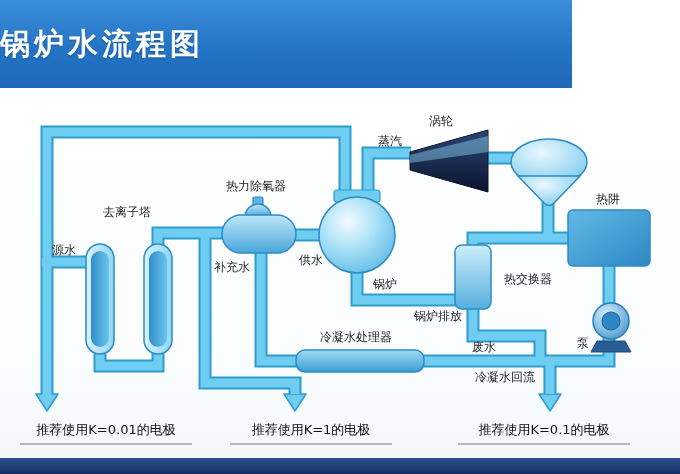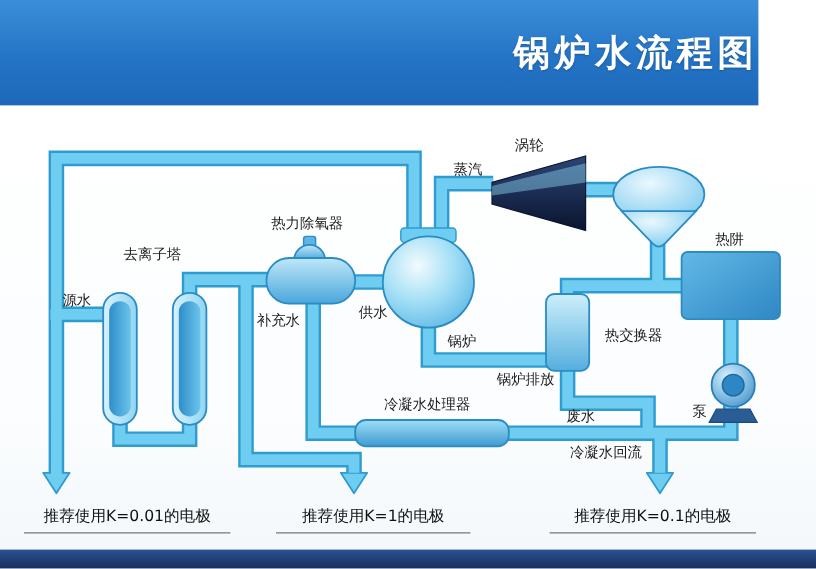--- a/index.html
+++ b/index.html
@@ -1,20 +1,20 @@
 <!DOCTYPE html>
 <html><head>
 <meta charset="utf-8">
 <style>
   html,body{margin:0;padding:0;background:#ffffff;}
   .page{position:relative;width:680px;height:474px;overflow:hidden;background:#ffffff;
         font-family:"DejaVu Sans",sans-serif;}
-  .header{position:absolute;top:0;left:0;width:632px;height:88px;
+  .header{position:absolute;top:0;left:0;width:572px;height:88px;
           background:linear-gradient(180deg,#3b8ed8 0%,#2474c6 55%,#1e68b8 100%);
-          display:flex;align-items:center;justify-content:flex-end;}
+          display:flex;align-items:center;justify-content:flex-start;}
   .title{margin:0;font-size:30px;font-weight:bold;color:#ffffff;letter-spacing:4px;
          font-family:"DejaVu Sans",sans-serif;text-shadow:0 1px 2px rgba(0,0,0,.25);}
   .main{position:absolute;top:88px;left:0;width:680px;height:370px;
         background:linear-gradient(180deg,#ffffff 0%,#fbfdfe 70%,#f4f8fb 100%);}
   .main svg{display:block;}
   .footer{position:absolute;left:0;bottom:0;width:680px;height:16px;
           background:linear-gradient(180deg,#2b5191 0%,#16305c 100%);}
   .lbl{font-family:"DejaVu Sans",sans-serif;font-size:12px;fill:#1c1c1c;}
   .lbl-big{font-family:"DejaVu Sans",sans-serif;font-size:13px;fill:#111111;}
 </style>

